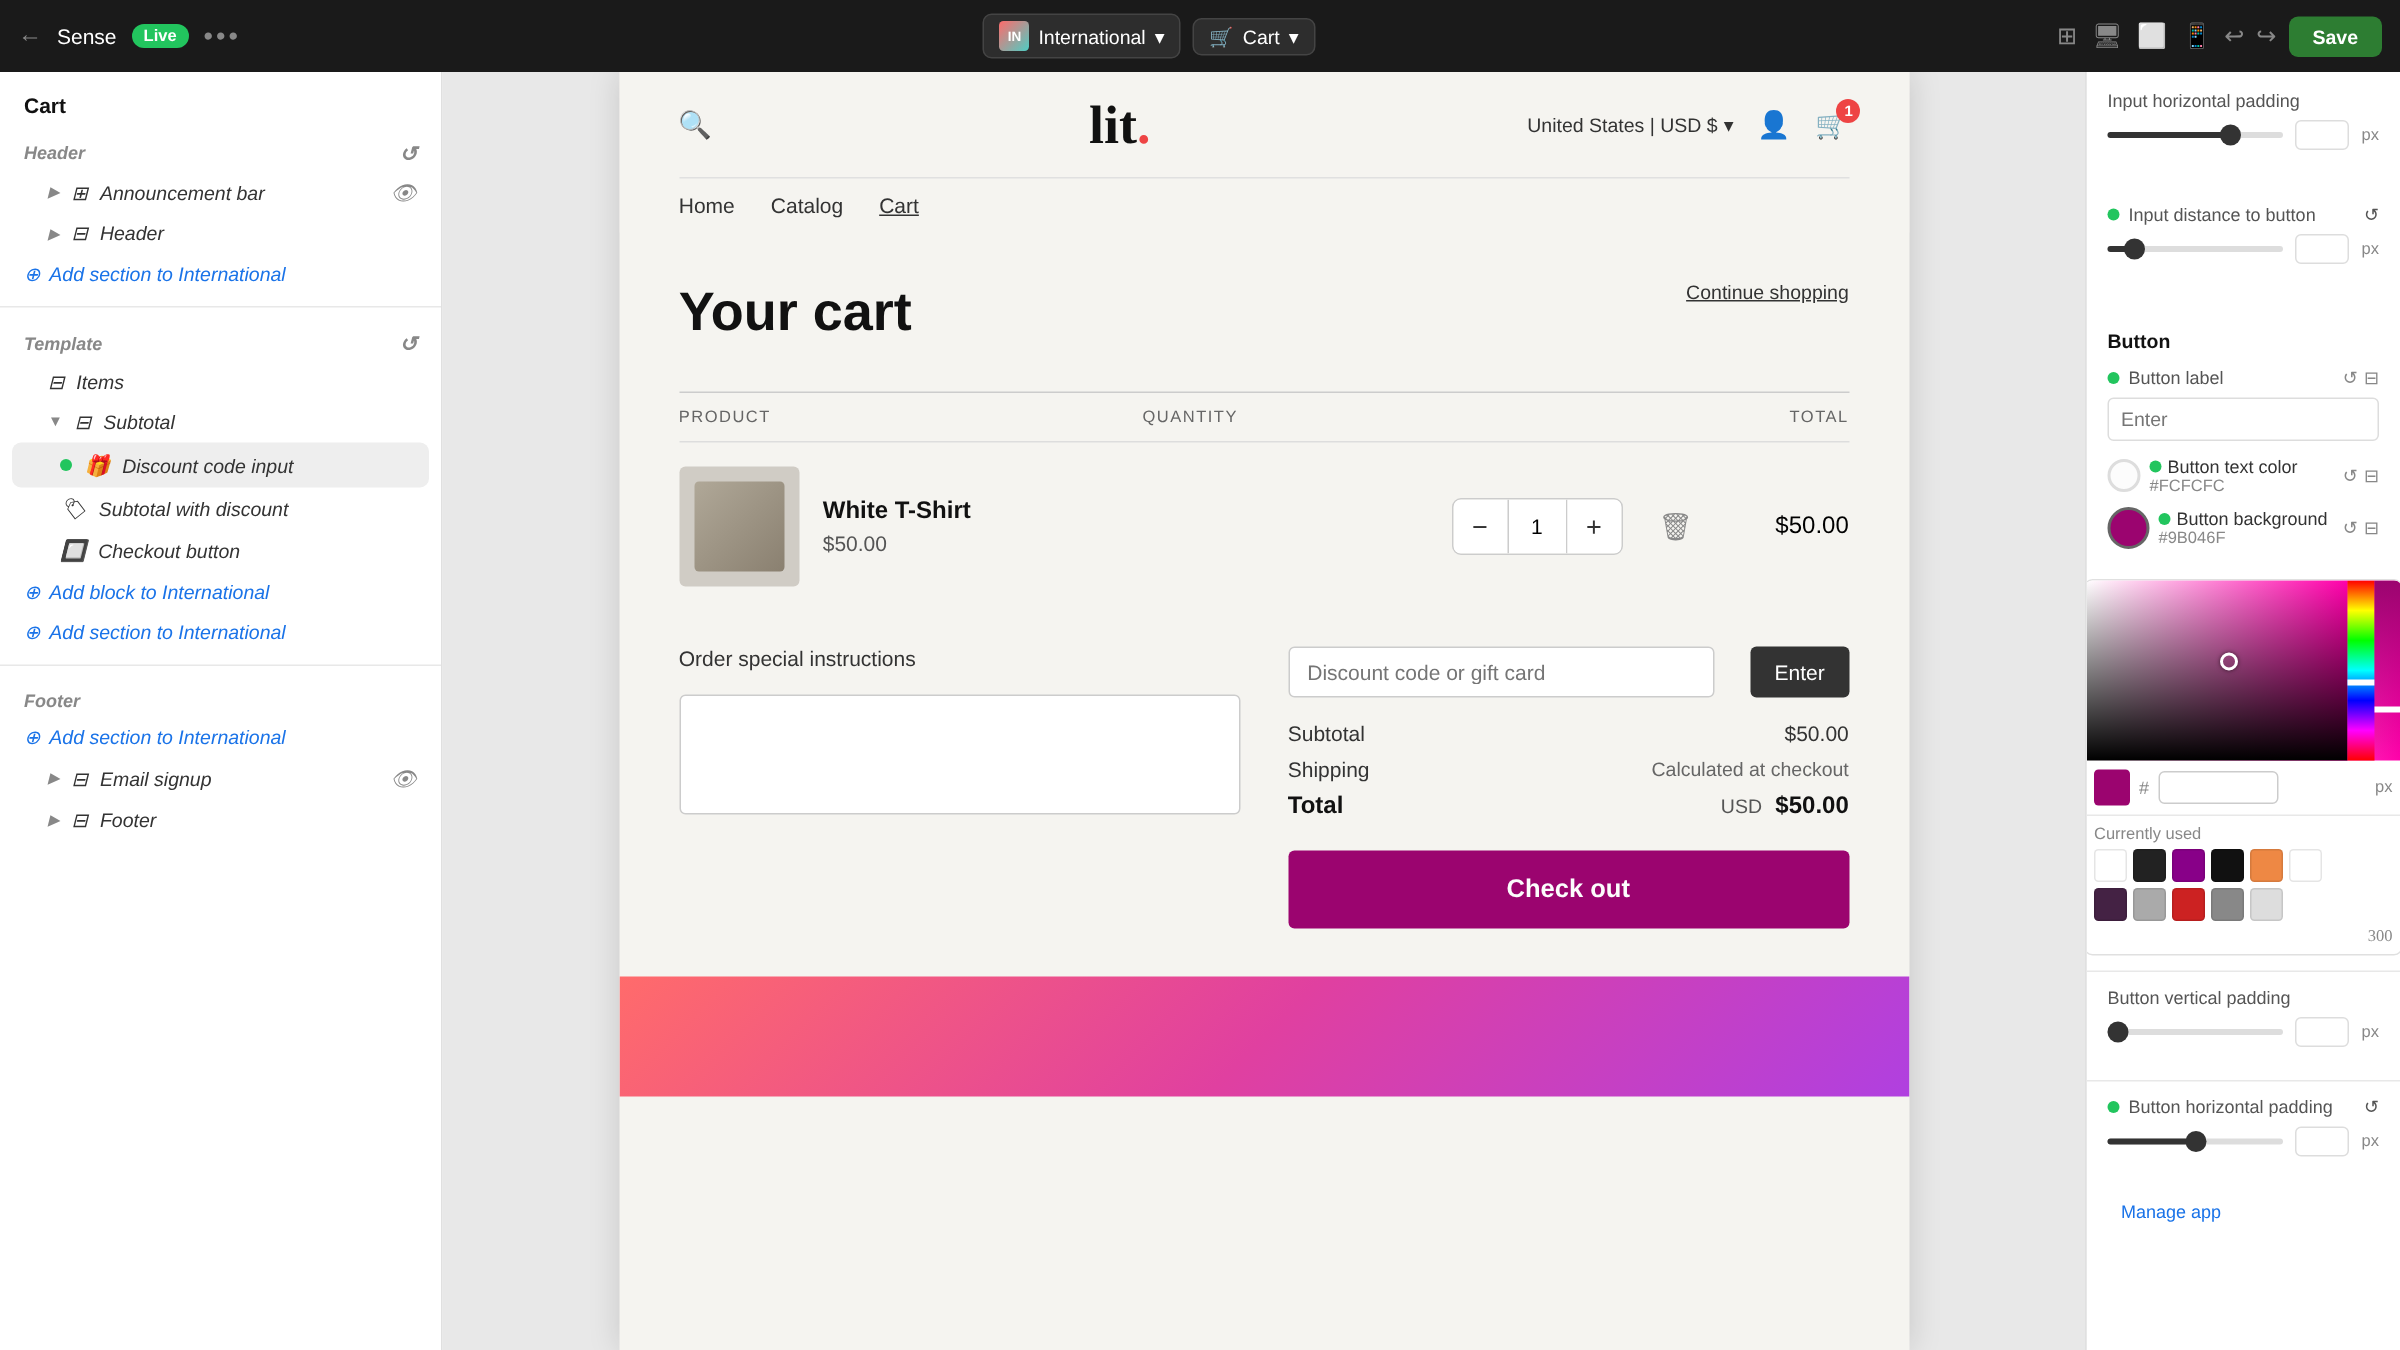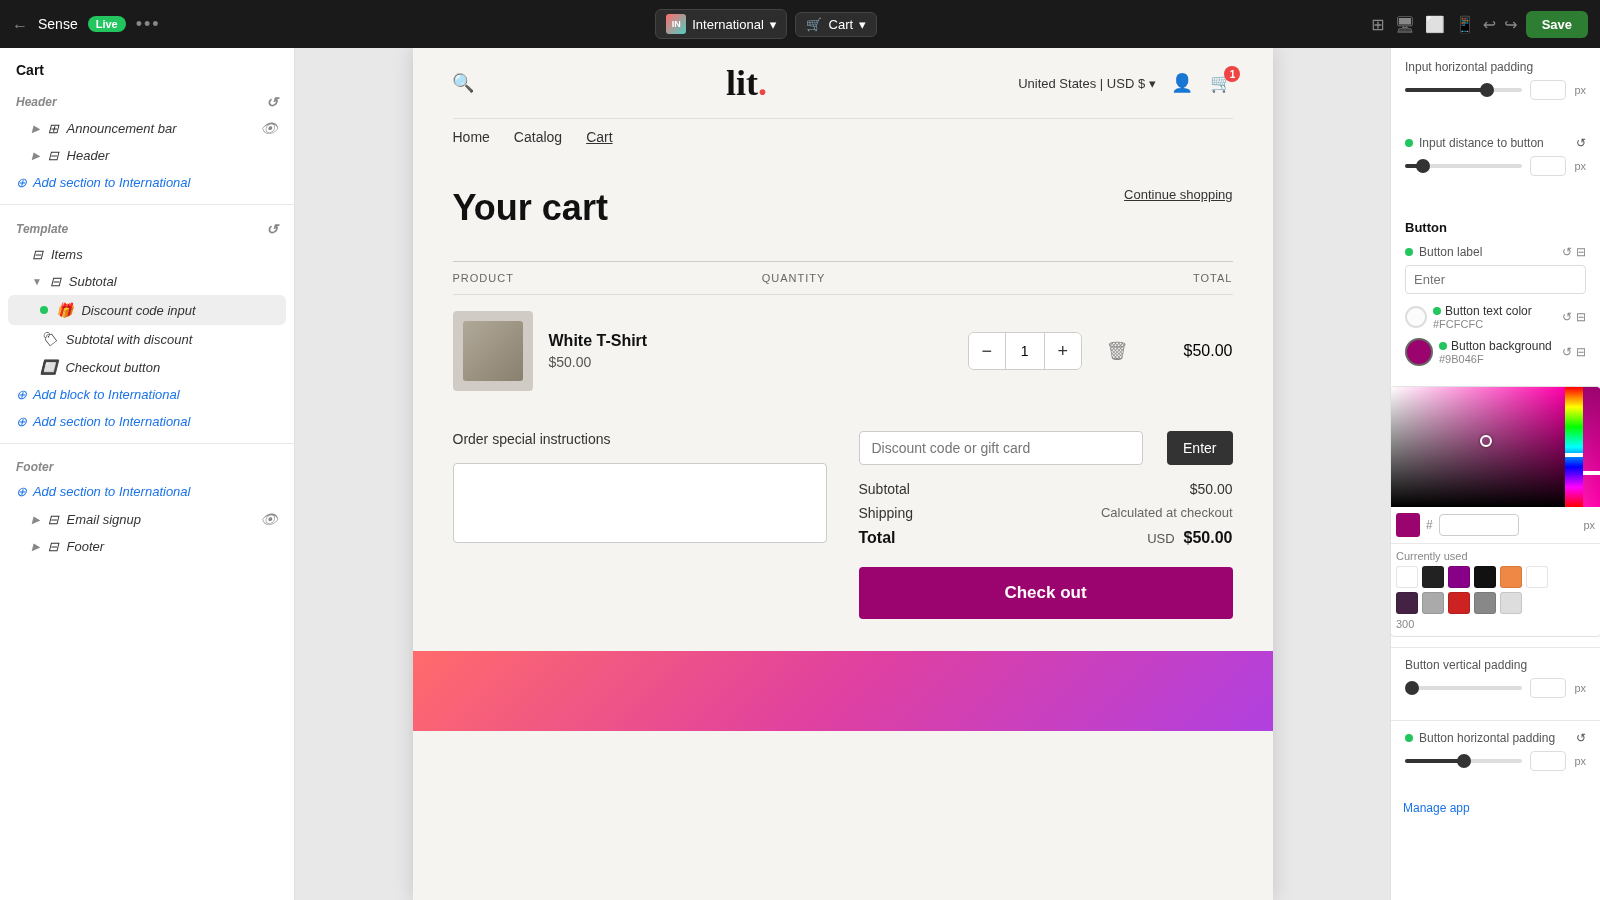--- a/index.html
+++ b/index.html
@@ -125,21 +125,21 @@
     .hex-swatch { width: 24px; height: 24px; border-radius: 3px; background: #9B046F; flex-shrink: 0; }
     .hex-hash { font-size: 12px; color: #888; }
     .hex-input { border: 1px solid #ccc; border-radius: 4px; padding: 3px 6px; font-size: 12px; width: 80px; }
 
     .recently-section { padding: 6px; border-top: 1px solid #e8e8e8; }
     .recently-title { font-size: 11px; color: #888; margin-bottom: 4px; }
     .color-swatches-row { display: flex; gap: 4px; flex-wrap: wrap; }
     .swatch-item { width: 22px; height: 22px; border-radius: 3px; cursor: pointer; border: 1px solid rgba(0,0,0,0.1); }
 
     .bottom-slider-section { padding: 10px 14px; border-top: 1px solid #e8e8e8; }
-    .manage-app-link { color: #1a73e8; font-size: 12px; cursor: pointer; padding: 8px 12px; display: block; }
+    .manage-app-link { color: #1a73e8; font-size: 12px; cursor: pointer; padding: 8px 23px; display: block; }
   </style>
 </head>
 <body>
 
 <div class="topbar">
   <div class="topbar-left">
     <span class="topbar-back">←</span>
     <span class="topbar-title">Sense</span>
     <span class="topbar-live">Live</span>
     <span class="topbar-dots">•••</span>
@@ -461,21 +461,21 @@
           <div class="swatch-item" style="background:#ee8844;"></div>
           <div class="swatch-item" style="background:#ffffff;"></div>
         </div>
         <div class="color-swatches-row" style="margin-top:4px;">
           <div class="swatch-item" style="background:#442244;"></div>
           <div class="swatch-item" style="background:#aaaaaa;"></div>
           <div class="swatch-item" style="background:#cc2222;"></div>
           <div class="swatch-item" style="background:#888888;"></div>
           <div class="swatch-item" style="background:#dddddd;"></div>
         </div>
-        <div style="display:flex; align-items:center; margin-top:4px; font-size:11px; color:#888;">
+        <div style="display:flex; align-items:center; justify-content:flex-end; margin-top:4px; font-size:11px; color:#888;font-family:Liberation Serif, serif;">
           <span>300</span>
         </div>
       </div>
     </div>
 
     <div class="bottom-slider-section">
       <div class="right-label">
         <span>Button vertical padding</span>
       </div>
       <div class="slider-row">

